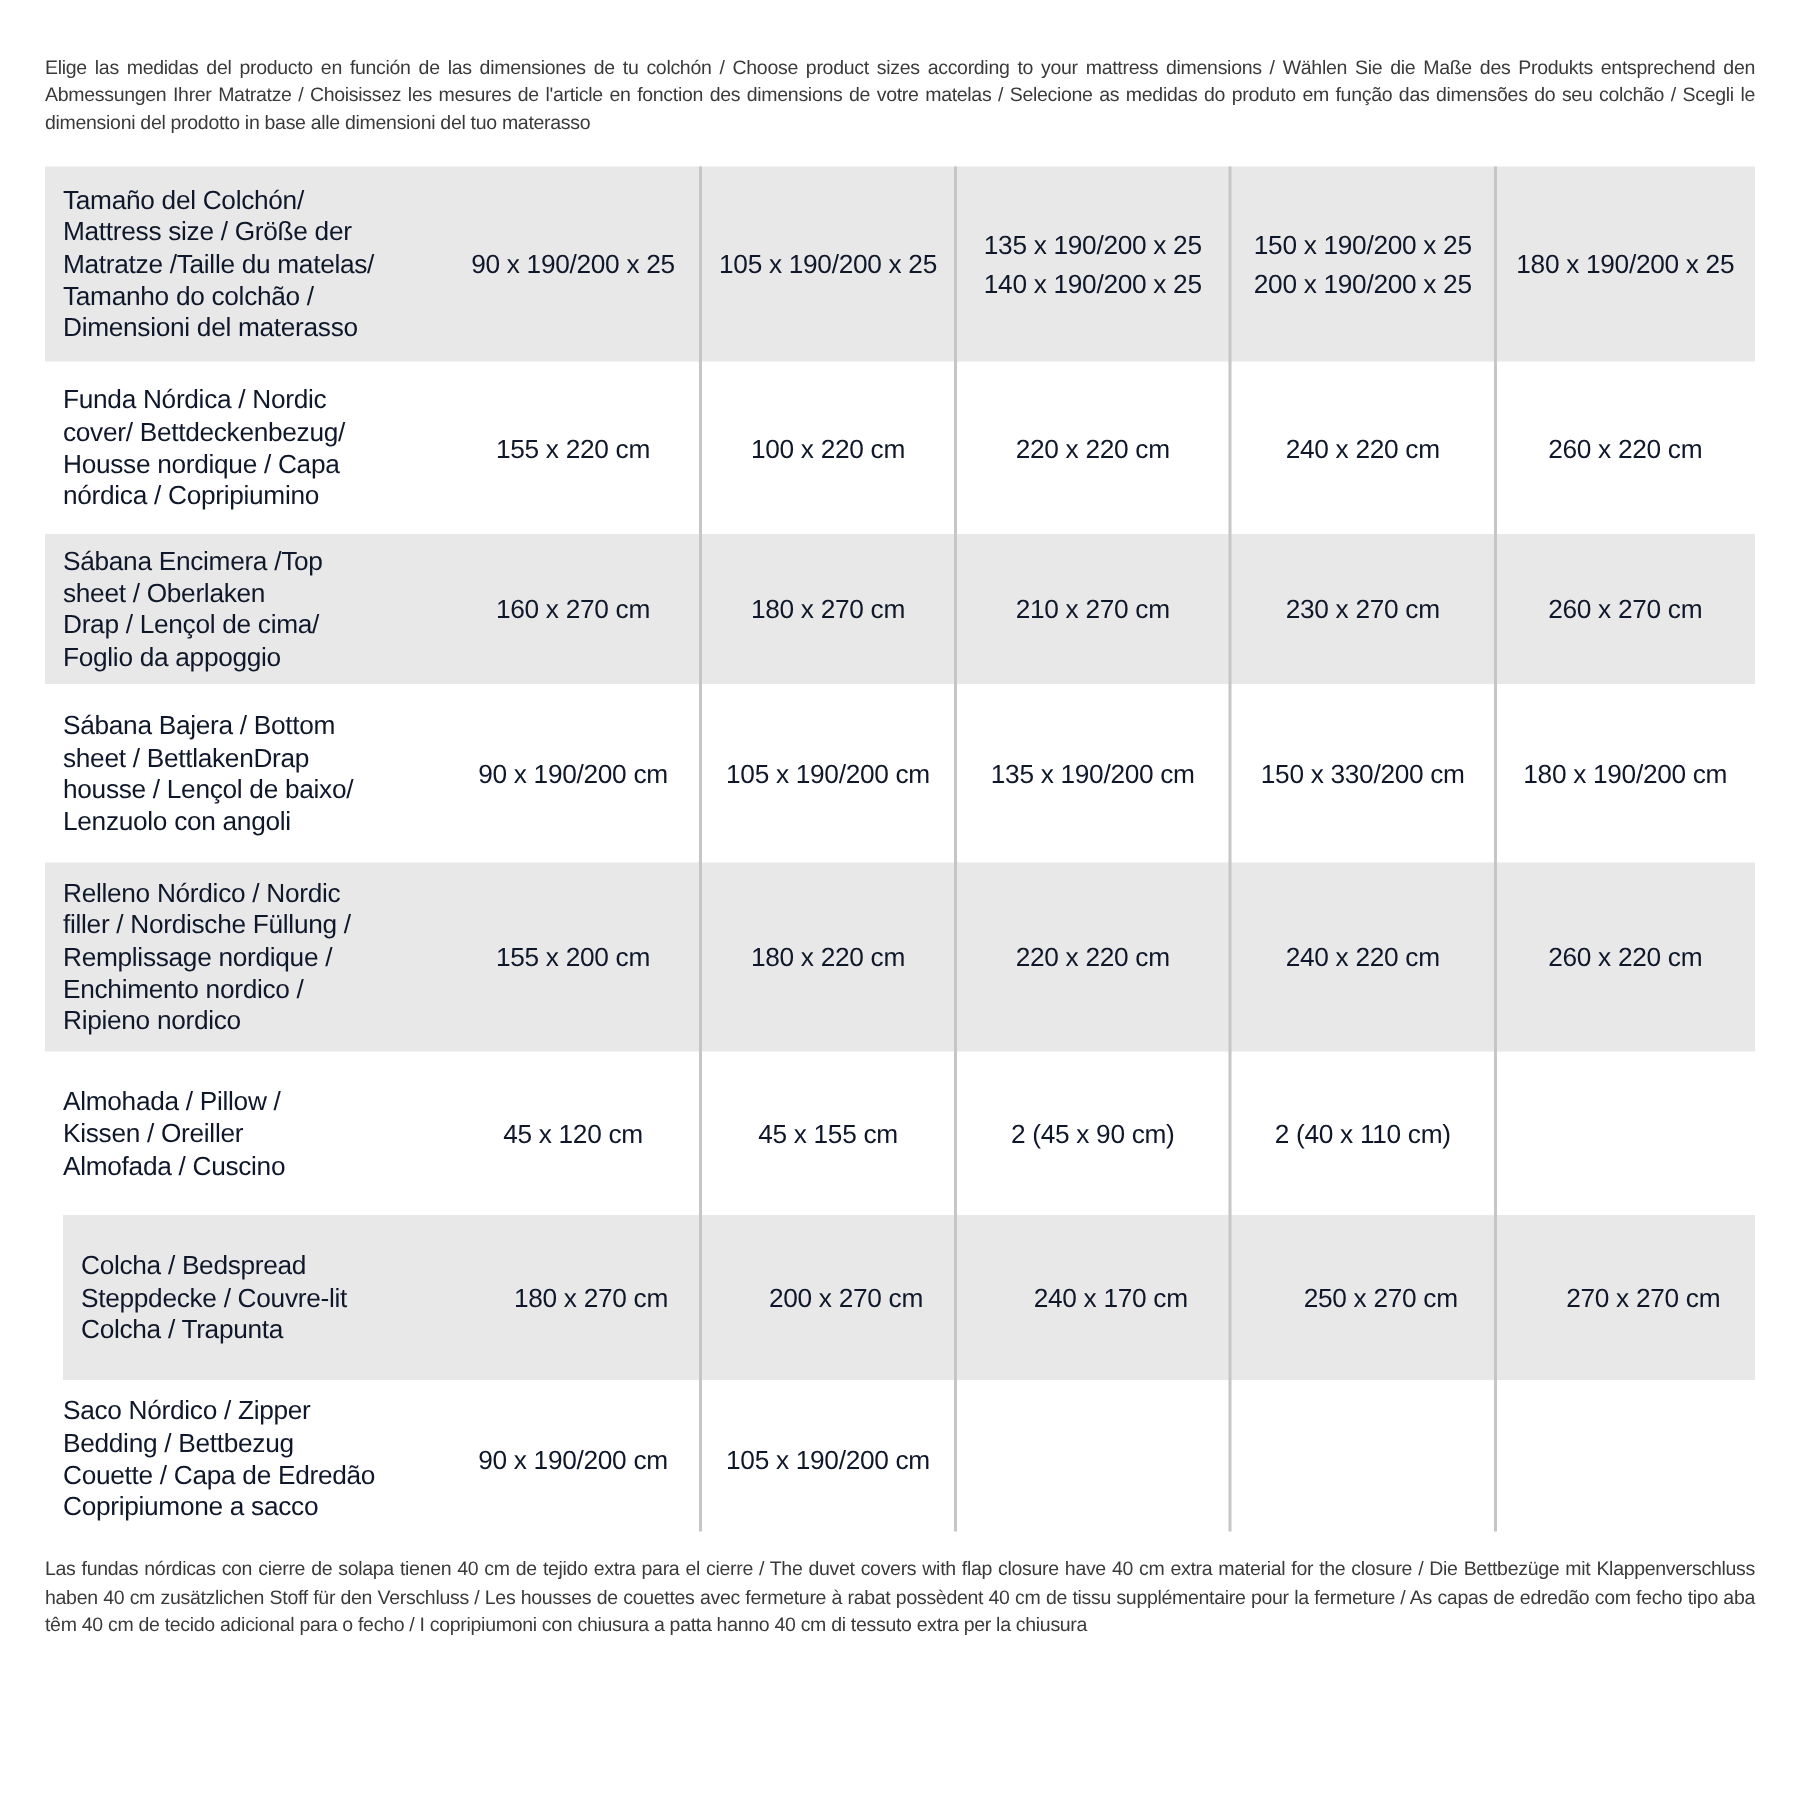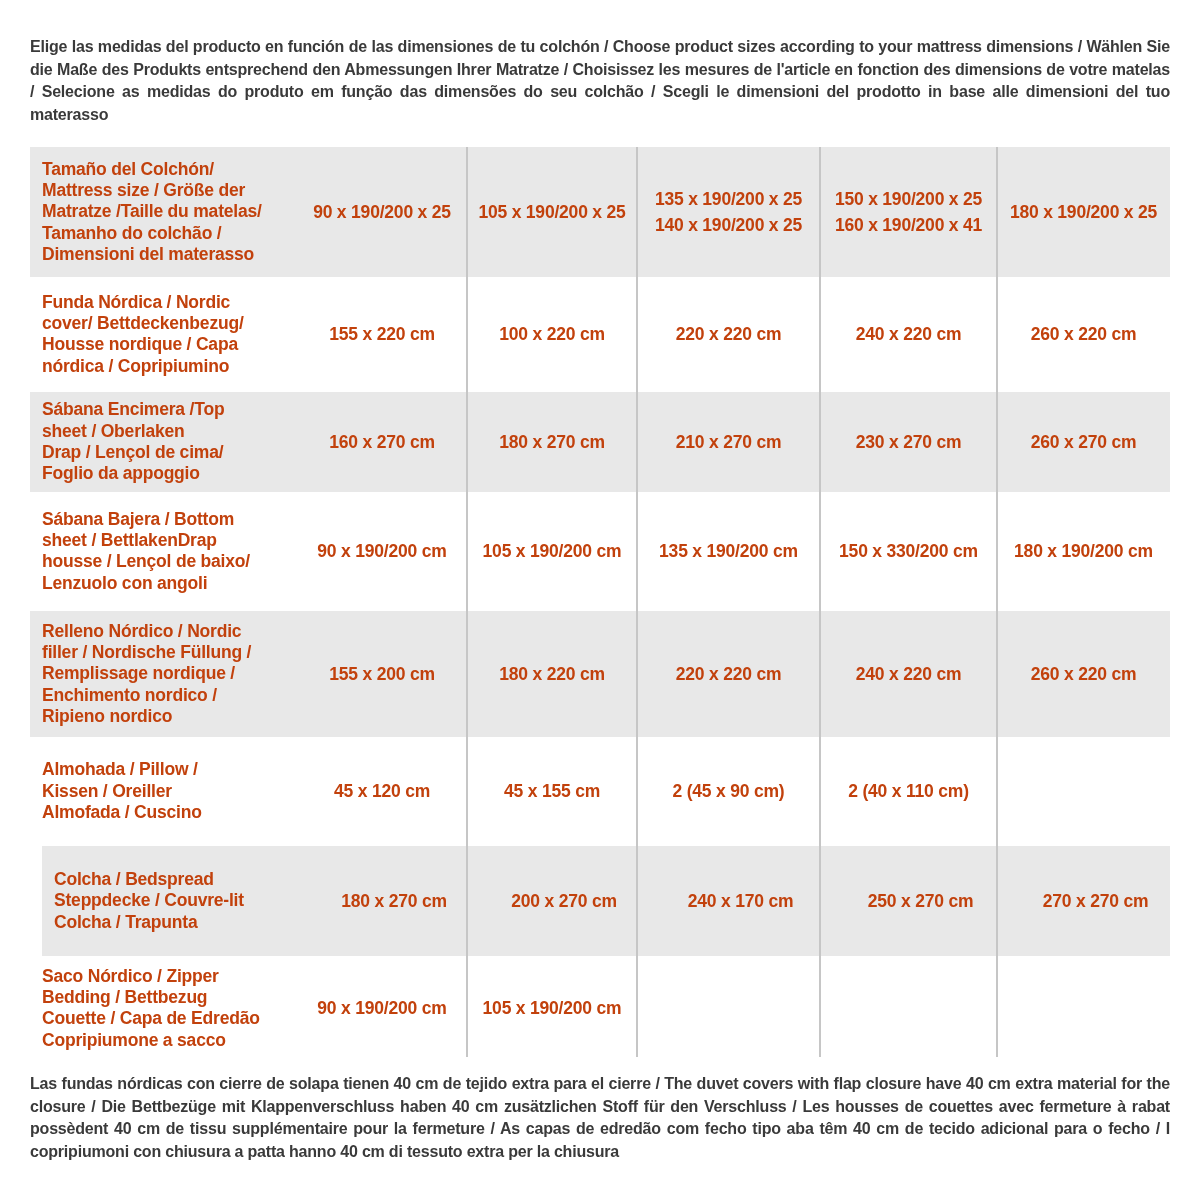--- a/index.html
+++ b/index.html
@@ -5,22 +5,22 @@
   html, body { margin: 0; padding: 0; background: #ffffff; }
   body {
     width: 1200px; height: 1200px; overflow: hidden;
     font-family: "Liberation Sans", "DejaVu Sans", sans-serif;
     color: #3d3d3d;
     -webkit-font-smoothing: antialiased;
   }
   .page { padding: 36px 30px 0 30px; }
 
   .para {
-    font-size: 16px;
-    font-weight: bold;
+    font-size: 13px;
+    font-weight: normal;
     line-height: 1.42;
     letter-spacing: -0.2px;
     text-align: justify;
     color: #3a3a3a;
     margin: 0;
   }
   .intro { margin-bottom: 20px; }
   .footnote { margin-top: 16px; }
 
   .size-table {
@@ -45,23 +45,23 @@
     margin-bottom: 4px;
     background: #ffffff;
   }
   .trow.gray { background: #e8e8e8; }
   .trow:last-child { margin-bottom: 0; }
 
   .cell {
     display: flex;
     align-items: center;
     white-space: pre-line;
-    font-weight: bold;
+    font-weight: normal;
     letter-spacing: -0.2px;
-    color: #c2410c;
+    color: #0f172a;
   }
   .cell.label {
     justify-content: flex-start;
     padding-left: 12px;
     padding-right: 4px;
     font-size: 17.5px;
     line-height: 1.22;
   }
   .cell.value {
     justify-content: center;
@@ -96,21 +96,21 @@
       <div class="cell label">Tamaño del Colchón/
 Mattress size / Größe der
 Matratze /Taille du matelas/
 Tamanho do colchão /
 Dimensioni del materasso</div>
       <div class="cell value">90 x 190/200 x 25</div>
       <div class="cell value">105 x 190/200 x 25</div>
       <div class="cell value">135 x 190/200 x 25
 140 x 190/200 x 25</div>
       <div class="cell value">150 x 190/200 x 25
-160 x 190/200 x 41</div>
+200 x 190/200 x 25</div>
       <div class="cell value">180 x 190/200 x 25</div>
     </div>
 
     <div class="trow rh-1">
       <div class="cell label">Funda Nórdica /  Nordic
 cover/ Bettdeckenbezug/
 Housse nordique  / Capa
 nórdica / Copripiumino</div>
       <div class="cell value">155 x 220 cm</div>
       <div class="cell value">100 x 220 cm</div>

